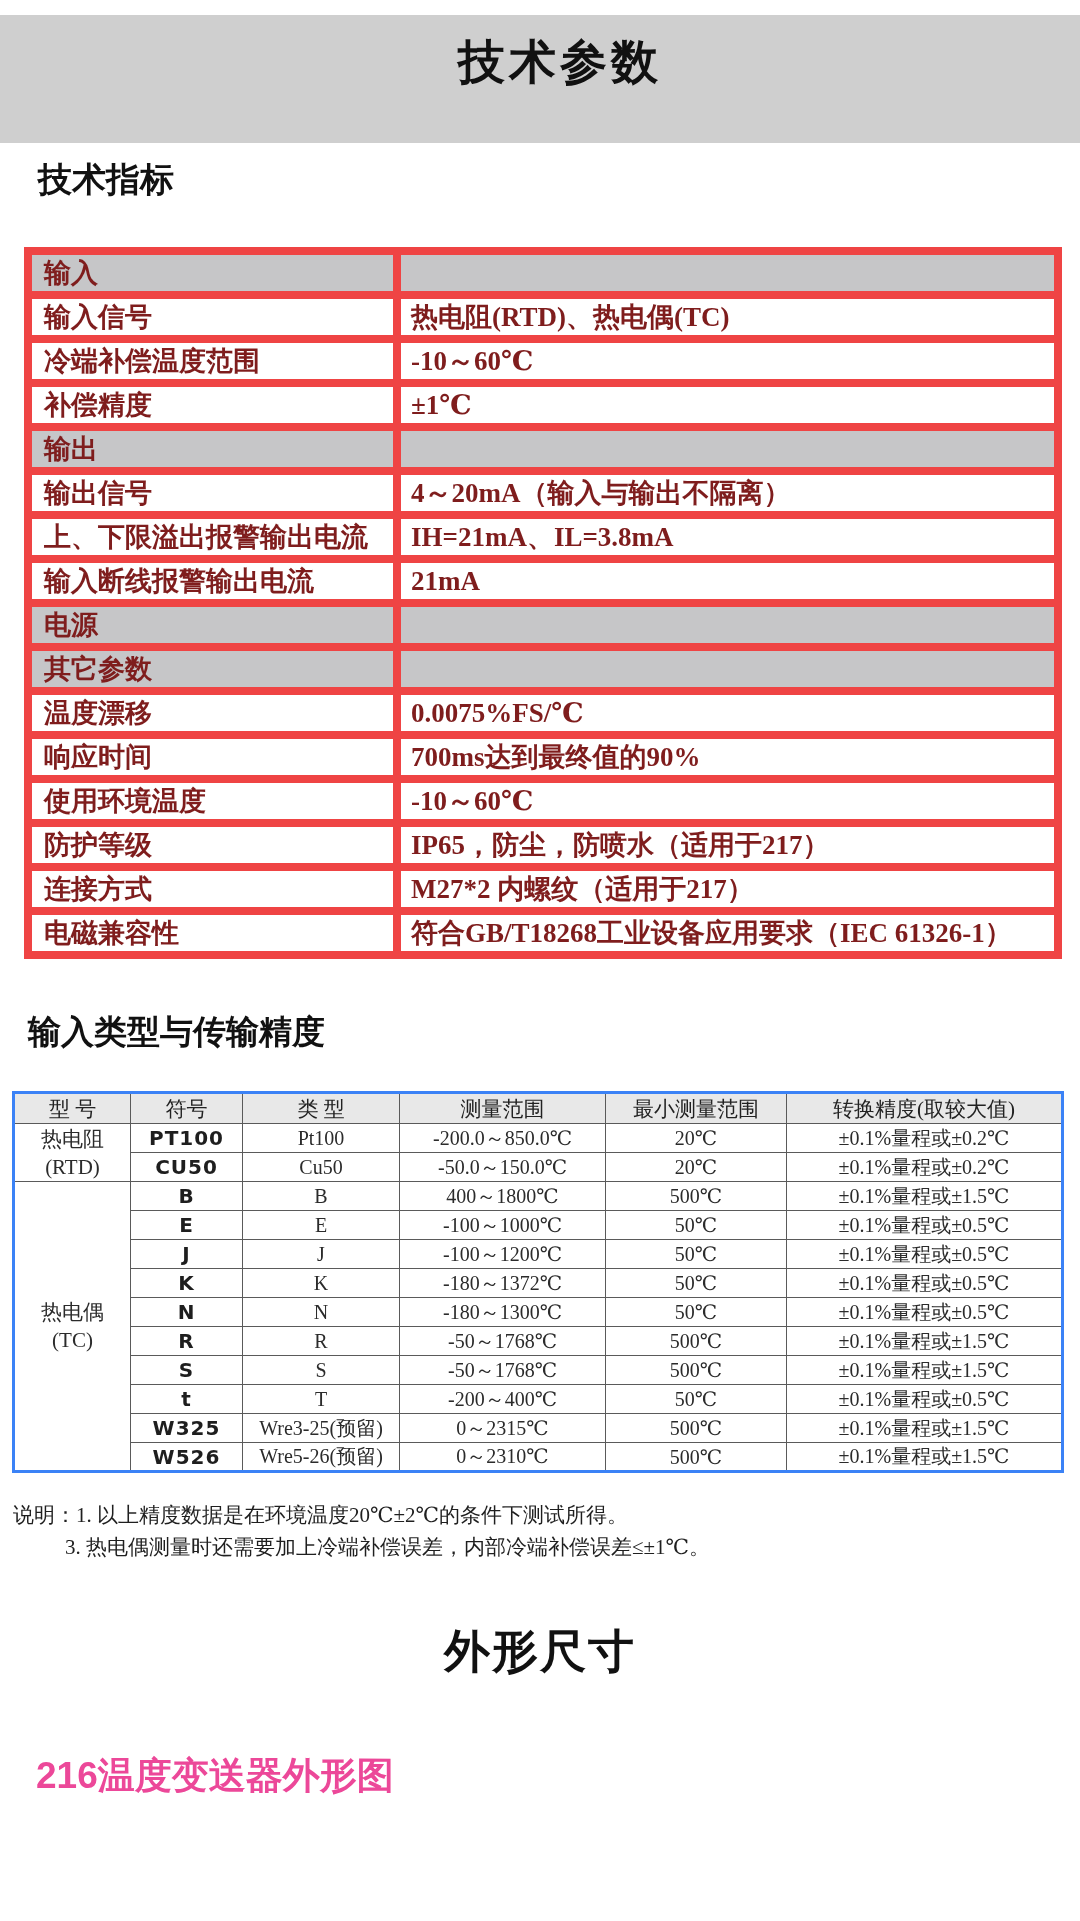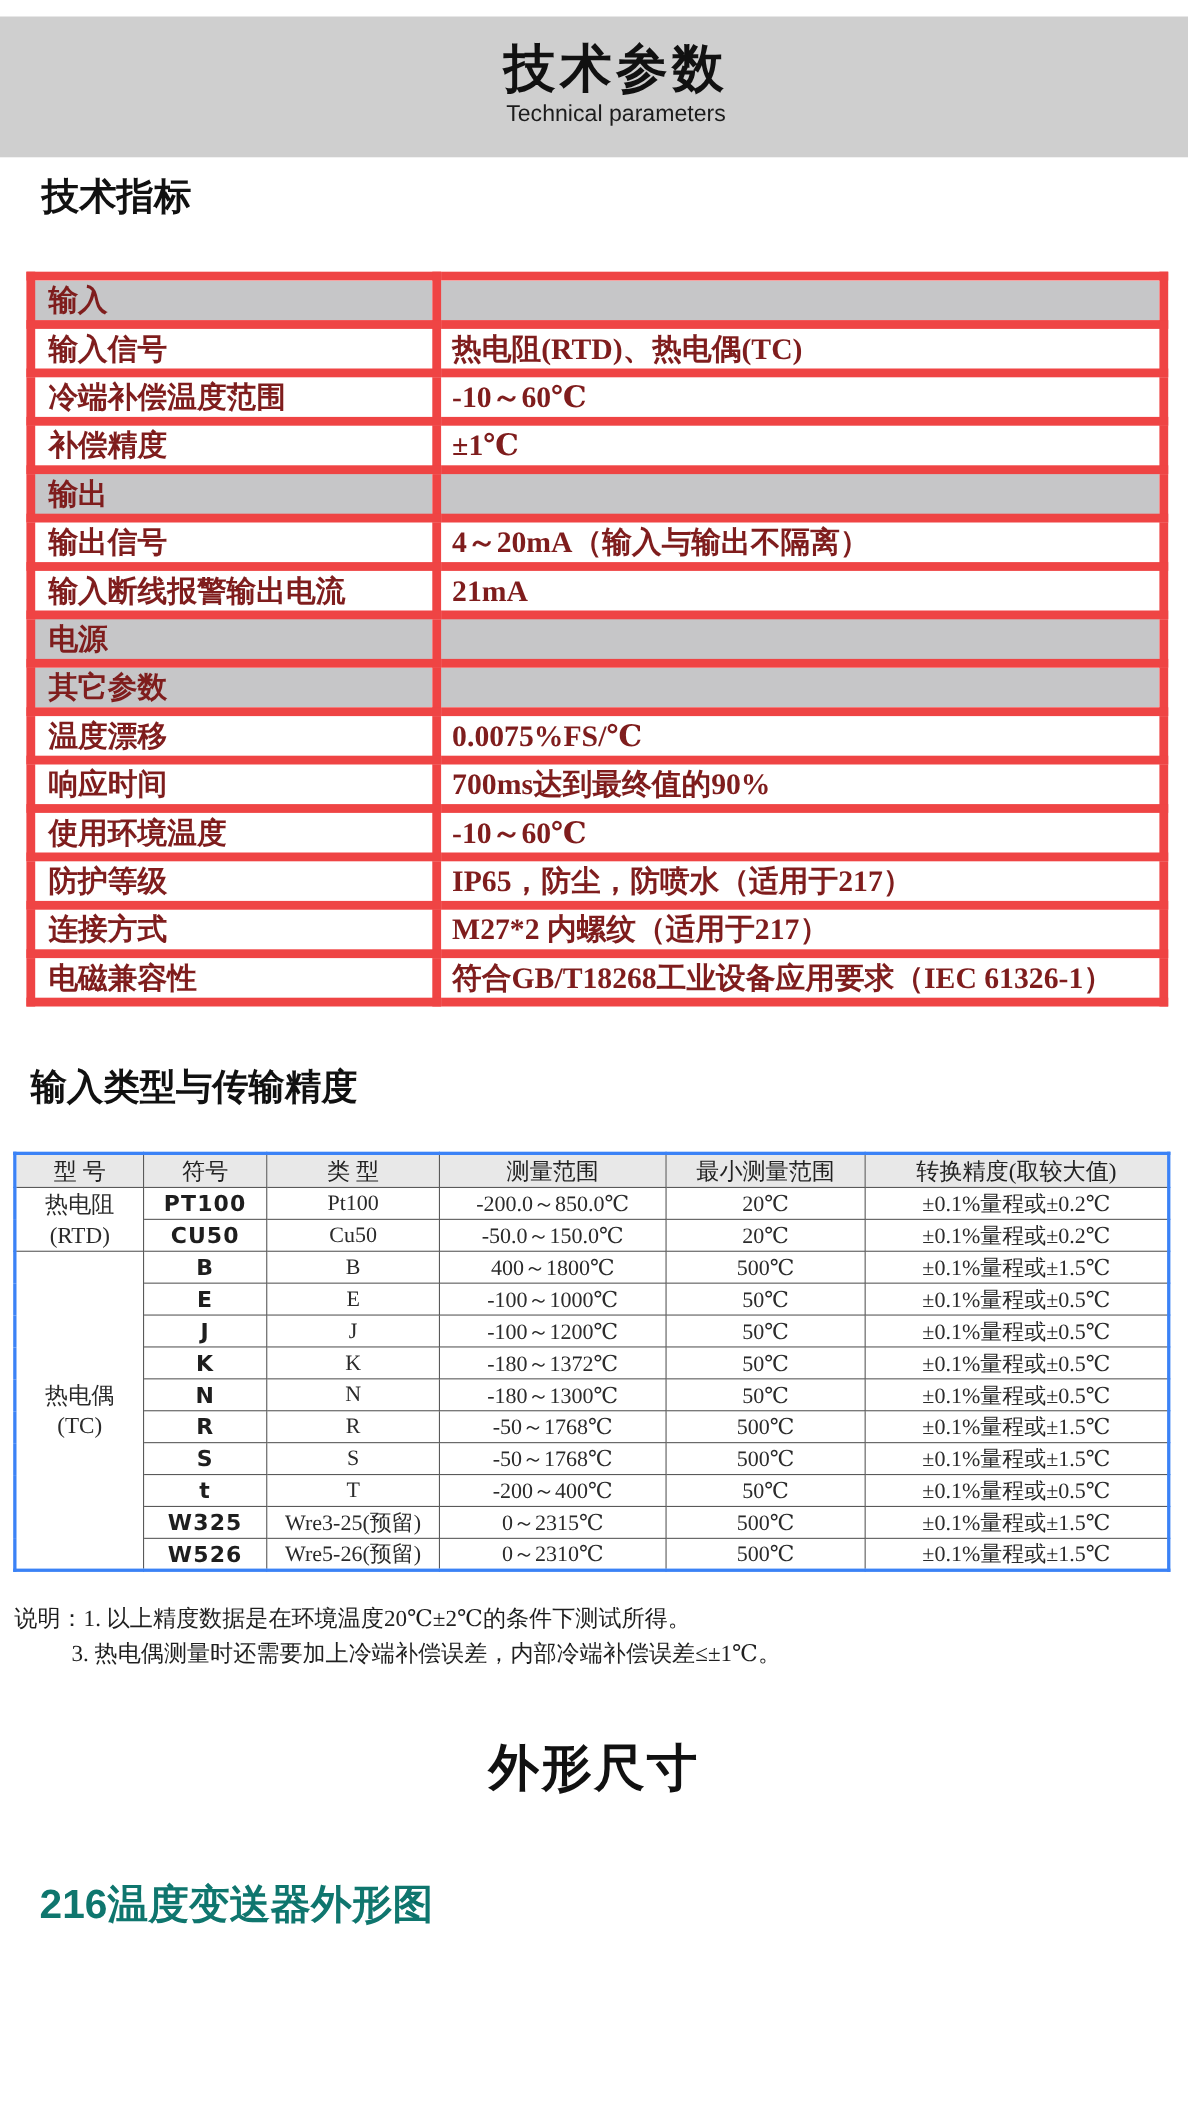--- a/index.html
+++ b/index.html
@@ -51,21 +51,21 @@
     text-align: center;
     font-family: "Liberation Sans", "DejaVu Sans", sans-serif;
     font-size: 46px; font-weight: 700;
     line-height: 56px; color: #111;
     letter-spacing: 2px;
   }
   .h-outline216 {
     margin: 76px 0 0 36px;
     font-family: "Liberation Sans", "DejaVu Sans", sans-serif;
     font-size: 37px; font-weight: 700;
-    line-height: 42px; color: #0f766e;
+    line-height: 42px; color: #ec4899;
   }
   
   table.spec {
     margin: 48px 0 0 24px;
     width: 1030px;
     border-collapse: collapse;
     table-layout: fixed;
     border: 4px solid #1d1815;
   }
   table.spec td {
@@ -122,21 +122,20 @@
     color: #1f1f1f;
   }
   .notes .note-line { white-space: nowrap; }
   .notes .note-line.indent { padding-left: 52px; }
 </style>
 </head>
 <body>
 
 <div class="banner">
   <div class="banner-title">技术参数</div>
-  <div class="banner-sub">Technical parameters</div>
 </div>
 
 <div class="h-indicators">技术指标</div>
 
 <table class="spec">
   <tbody>
       <tr class="section">
         <td class="spec-label">输入</td>
         <td class="spec-value"></td>
       </tr>
@@ -152,20 +151,24 @@
         <td class="spec-label">补偿精度</td>
         <td class="spec-value">±1℃</td>
       </tr>
       <tr class="section">
         <td class="spec-label">输出</td>
         <td class="spec-value"></td>
       </tr>
       <tr>
         <td class="spec-label">输出信号</td>
         <td class="spec-value">4～20mA（输入与输出不隔离）</td>
+      </tr>
+      <tr>
+        <td class="spec-label">上、下限溢出报警输出电流</td>
+        <td class="spec-value">IH=21mA、IL=3.8mA</td>
       </tr>
       <tr>
         <td class="spec-label">输入断线报警输出电流</td>
         <td class="spec-value">21mA</td>
       </tr>
       <tr class="section">
         <td class="spec-label">电源</td>
         <td class="spec-value"></td>
       </tr>
       <tr class="section">

